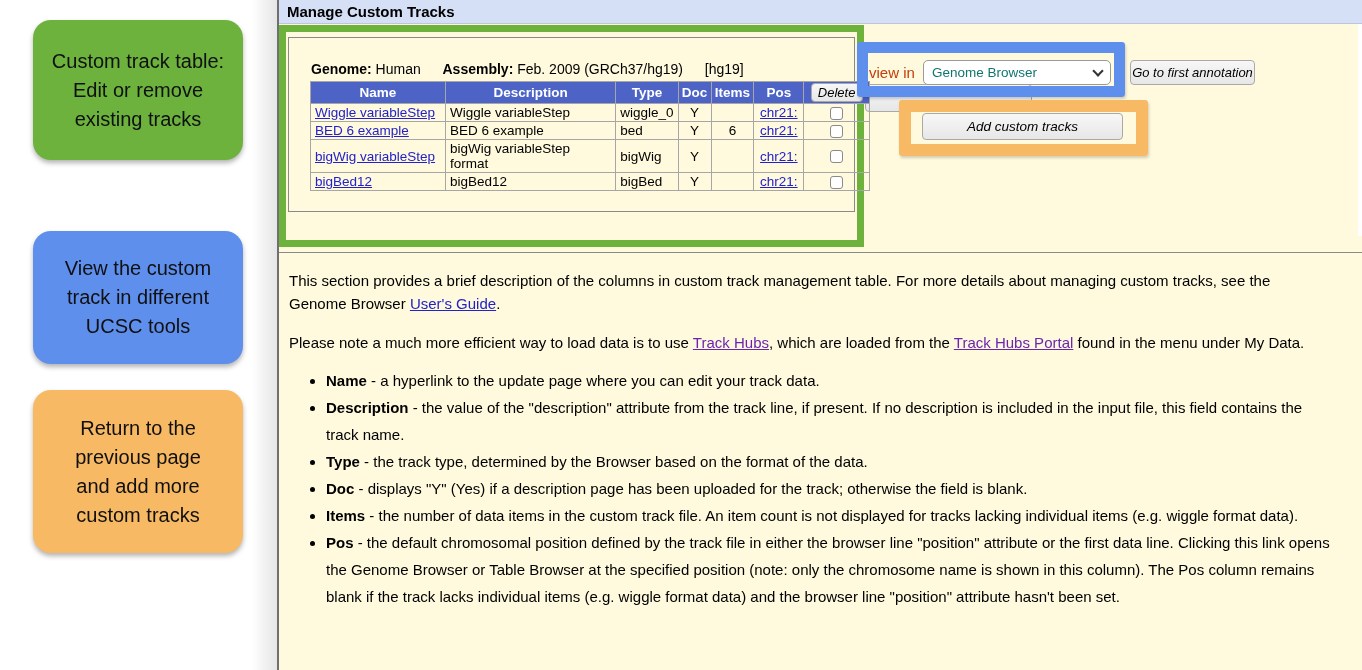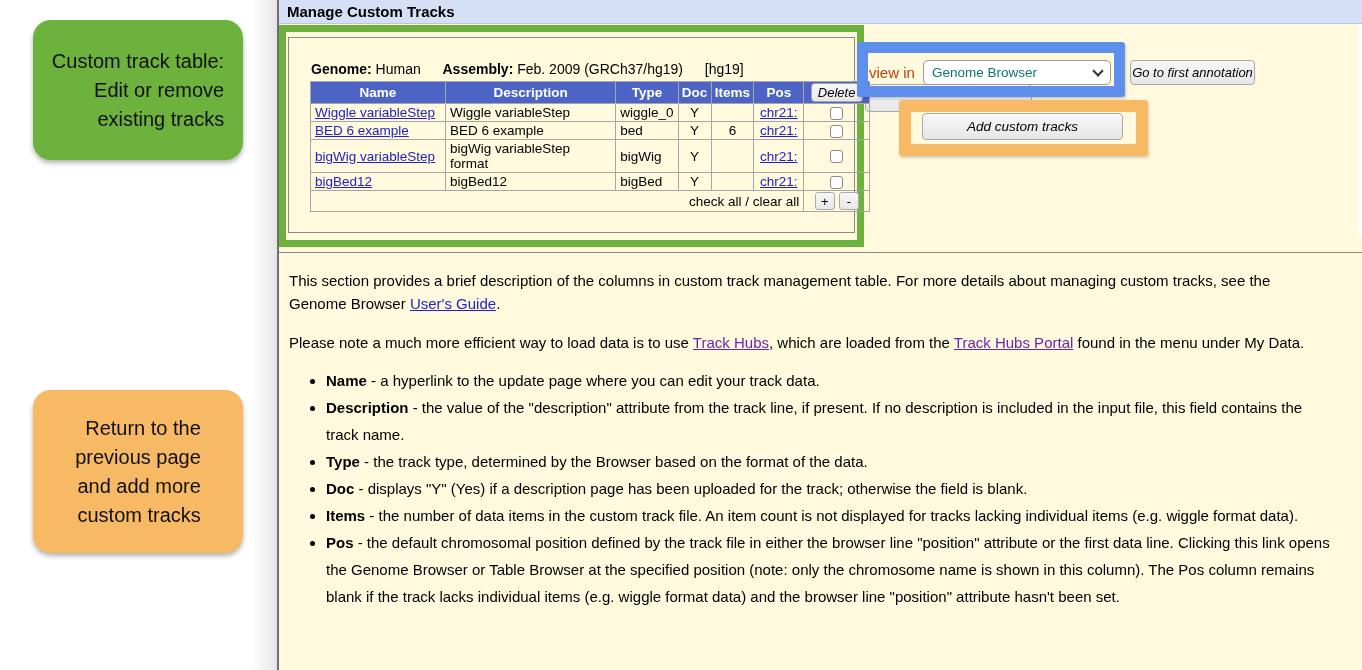--- a/index.html
+++ b/index.html
@@ -4,21 +4,21 @@
 <style>
   * { box-sizing: border-box; margin: 0; padding: 0; }
   html,body { width:1362px; height:670px; overflow:hidden; background:#ffffff;
               font-family:"Liberation Sans", sans-serif; }
   .stage { position:relative; width:1362px; height:670px; }
 
   
   .left-shadow { position:absolute; left:252px; top:0; width:25px; height:670px;
                  background:linear-gradient(to right, rgba(0,0,0,0), rgba(0,0,0,0.10)); }
   .callout { position:absolute; left:33px; width:210px; border-radius:18px;
-             display:flex; align-items:center; justify-content:center; text-align:right;
+             display:flex; align-items:center; justify-content:center; text-align:center;
              font-size:20px; line-height:29px; color:#101010; white-space:pre-line;
              box-shadow:0 3px 5px rgba(0,0,0,0.30); padding:0 8px; }
   .callout.green  { top:20px;  height:140px; background:#6CB23D; }
   .callout.blue   { top:231px; height:133px; background:#5E8FEC; }
   .callout.orange { top:390px; height:163px; background:#F7B963; }
 
   
   .content { position:absolute; left:277px; top:0; width:1085px; height:670px;
              background:#FFF9DD; border-left:2px solid #6f6f6f; }
   .top-bar { height:24px; background:#D5DFF6; border-bottom:1px solid #bcc5dd;
@@ -90,20 +90,23 @@
 </style>
 </head>
 <body>
 
 <div class="stage">
 
   <div class="left-shadow"></div>
   <div class="callout green">Custom track table:
 Edit or remove
 existing tracks</div>
+  <div class="callout blue">View the custom
+track in different
+UCSC tools</div>
   <div class="callout orange">Return to the
 previous page
 and add more
 custom tracks</div>
 
   <div class="content">
 
     <div class="top-bar">Manage Custom Tracks</div>
 
     <div class="top-section">
@@ -174,26 +177,20 @@
             </tr>
             <tr>
               <td><a class="tlink" href="#">bigBed12</a></td>
               <td>bigBed12</td>
               <td>bigBed</td>
               <td class="c">Y</td>
               <td class="c"></td>
               <td class="c"><a class="tlink" href="#">chr21:</a></td>
               <td class="c"><input type="checkbox" class="cb" style=""></td>
             </tr>
-            <tr>
-              <td colspan="6" class="foot-label">check all / clear all</td>
-              <td class="c" style="border-left:none;">
-                <button class="btn mini-btn" style="margin-left:0;">+</button><button class="btn mini-btn">-</button>
-              </td>
-            </tr>
           </tbody>
             </table>
         </div>
       </div>
 
       <div class="blue-frame"></div>
       <span class="viewin-label">view in</span>
       <div class="select-wrap">
         <select>
           <option>Genome Browser</option>

